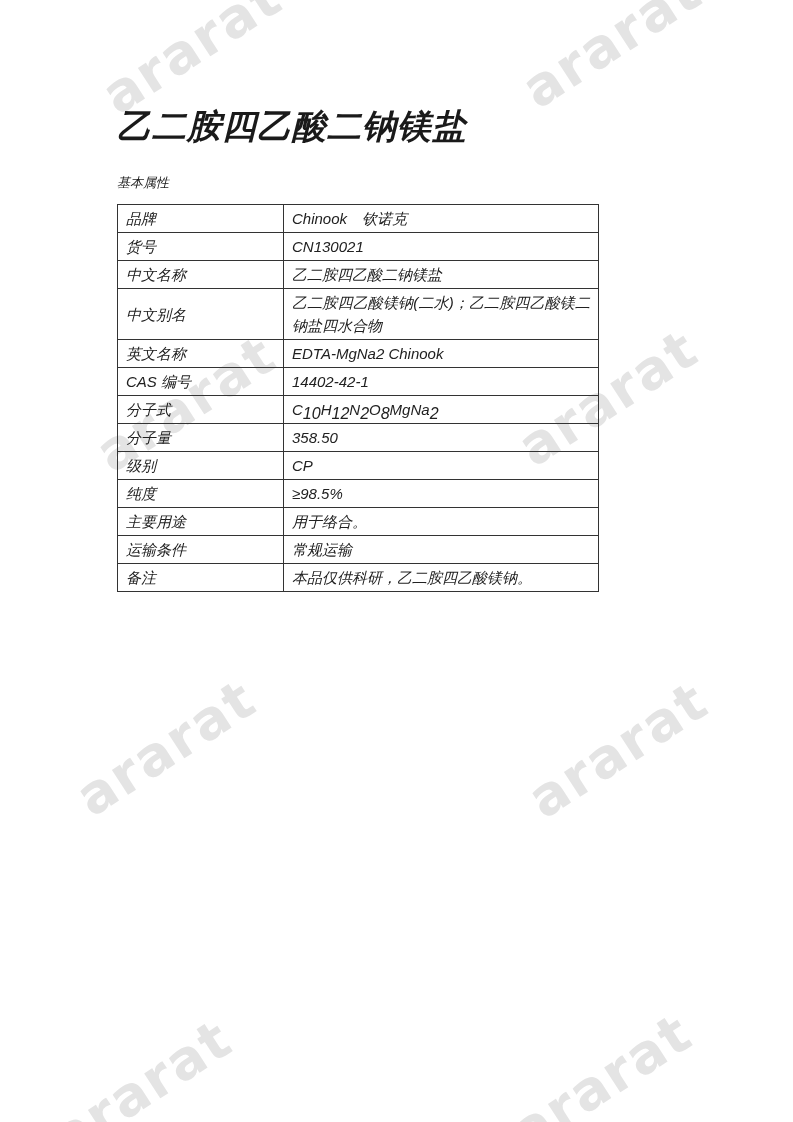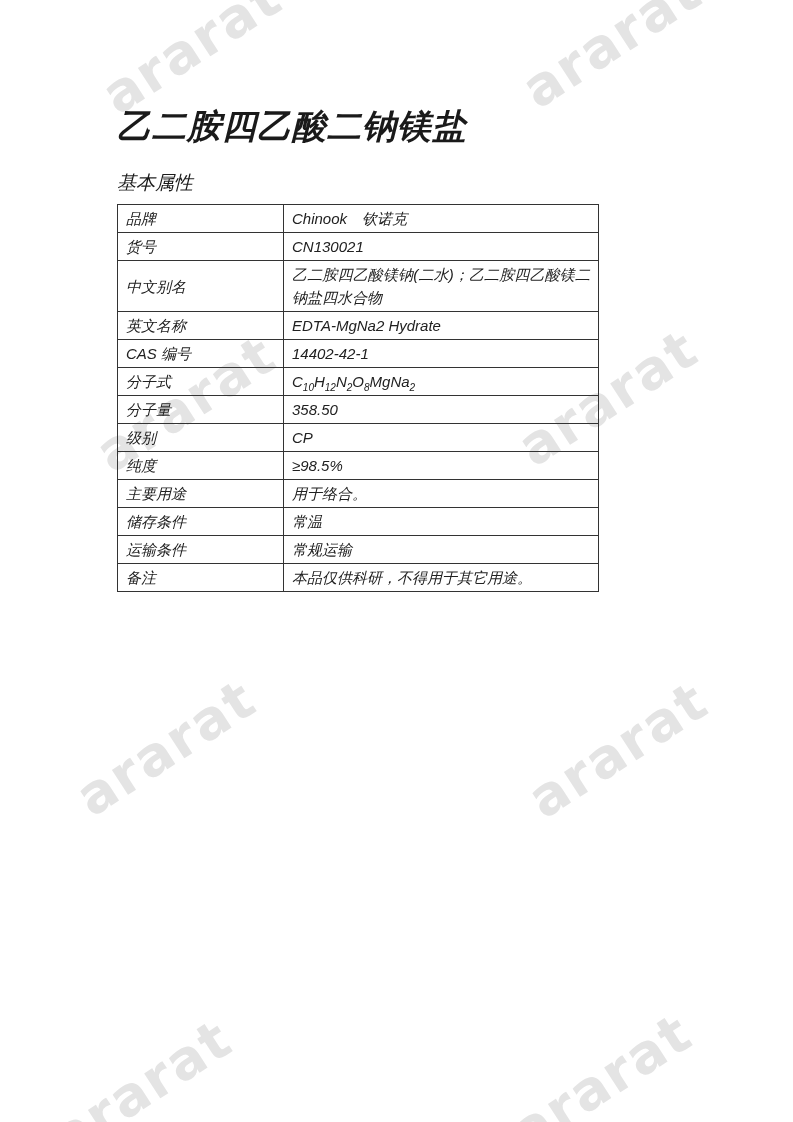--- a/index.html
+++ b/index.html
@@ -59,21 +59,21 @@
     margin: 0;
     padding-top: 103px;
     font-size: 34px;
     line-height: 46px;
     font-weight: bold;
     color: #1a1a1a;
     letter-spacing: 1px;
   }
   .section-label {
     margin-top: 24px;
-    font-size: 19px;
+    font-size: 13px;
     line-height: 20px;
     color: #1a1a1a;
   }
   table.props {
     margin-top: 11px;
     border-collapse: collapse;
     table-layout: fixed;
     width: 482px;
     border-radius: 31px;
   }
@@ -90,21 +90,21 @@
     height: 22px;
   }
   table.props tr {
     height: 27px;
   }
   table.props td.value {
     text-align: justify;
     word-break: break-all;
   }
   table.props td.value sub {
-    font-size: 10px;
+    font-size: 16px;
     line-height: 0;
   }
 </style>
 </head>
 <body>
 
 <div class="page">
 
   <div class="watermark-layer">
     <span class="wm wm1">ararat</span>
@@ -125,29 +125,33 @@
   <tr>
     <td class="label">品牌</td>
     <td class="value">Chinook　钦诺克</td>
   </tr>
 
   <tr>
     <td class="label">货号</td>
     <td class="value">CN130021</td>
   </tr>
 
+  <tr>
+    <td class="label">中文名称</td>
+    <td class="value">乙二胺四乙酸二钠镁盐</td>
+  </tr>
 
   <tr>
     <td class="label">中文别名</td>
     <td class="value">乙二胺四乙酸镁钠(二水)；乙二胺四乙酸镁二钠盐四水合物</td>
   </tr>
 
   <tr>
     <td class="label">英文名称</td>
-    <td class="value">EDTA-MgNa2 Hydrate</td>
+    <td class="value">EDTA-MgNa2 Chinook</td>
   </tr>
 
 
   <tr>
     <td class="label">CAS 编号</td>
     <td class="value">14402-42-1</td>
   </tr>
 
   <tr>
     <td class="label">分子式</td>
@@ -168,31 +172,27 @@
     <td class="label">纯度</td>
     <td class="value">≥98.5%</td>
   </tr>
 
 
   <tr>
     <td class="label">主要用途</td>
     <td class="value">用于络合。</td>
   </tr>
 
-  <tr>
-    <td class="label">储存条件</td>
-    <td class="value">常温</td>
-  </tr>
 
   <tr>
     <td class="label">运输条件</td>
     <td class="value">常规运输</td>
   </tr>
 
   <tr>
     <td class="label">备注</td>
-    <td class="value">本品仅供科研，不得用于其它用途。</td>
+    <td class="value">本品仅供科研，乙二胺四乙酸镁钠。</td>
   </tr>
 </tbody>
     </table>
   </div>
 
 </div>
 
 </body></html>

